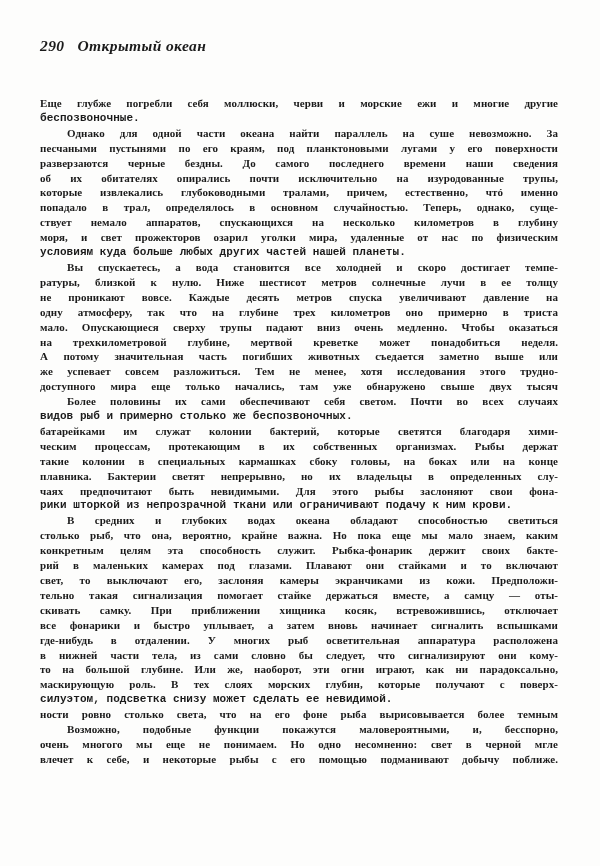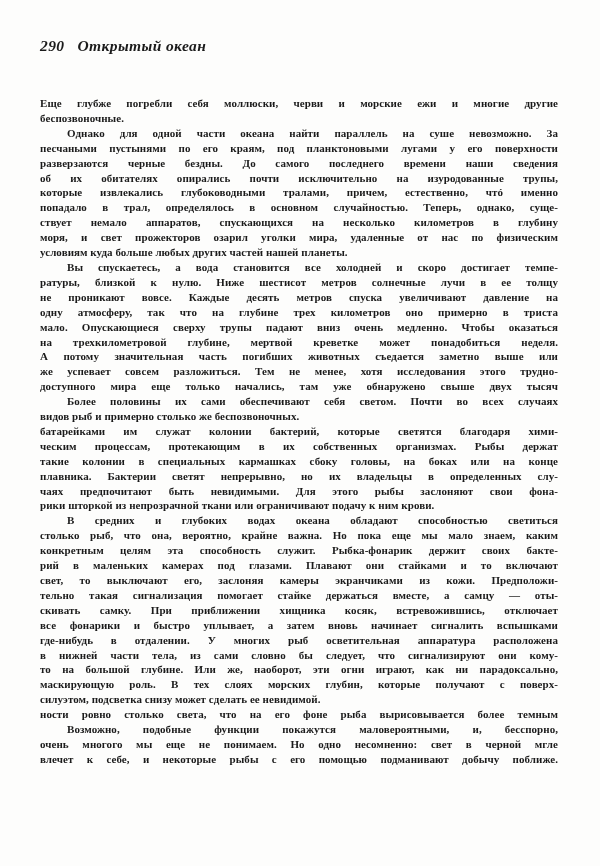--- a/index.html
+++ b/index.html
@@ -45,20 +45,21 @@
   }
   .line {
     text-align: justify;
     text-align-last: justify;
     white-space: normal;
     overflow: hidden;
   }
   .line.last {
     text-align: left;
     text-align-last: left;
+    font-family: Liberation Mono, monospace;
   }
   .line.indent {
     text-indent: 27px;
   }
 </style>
 </head>
 <body>
 
 <div class="page">
   <div class="content">

